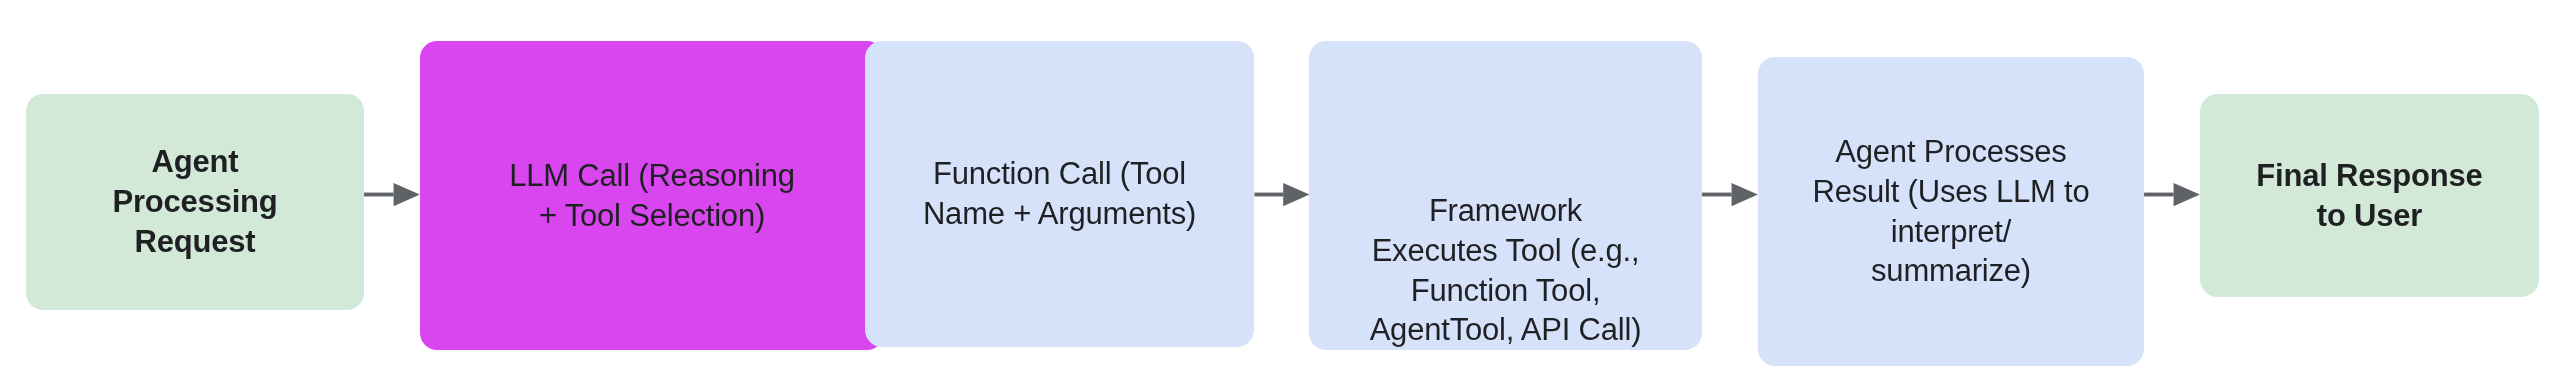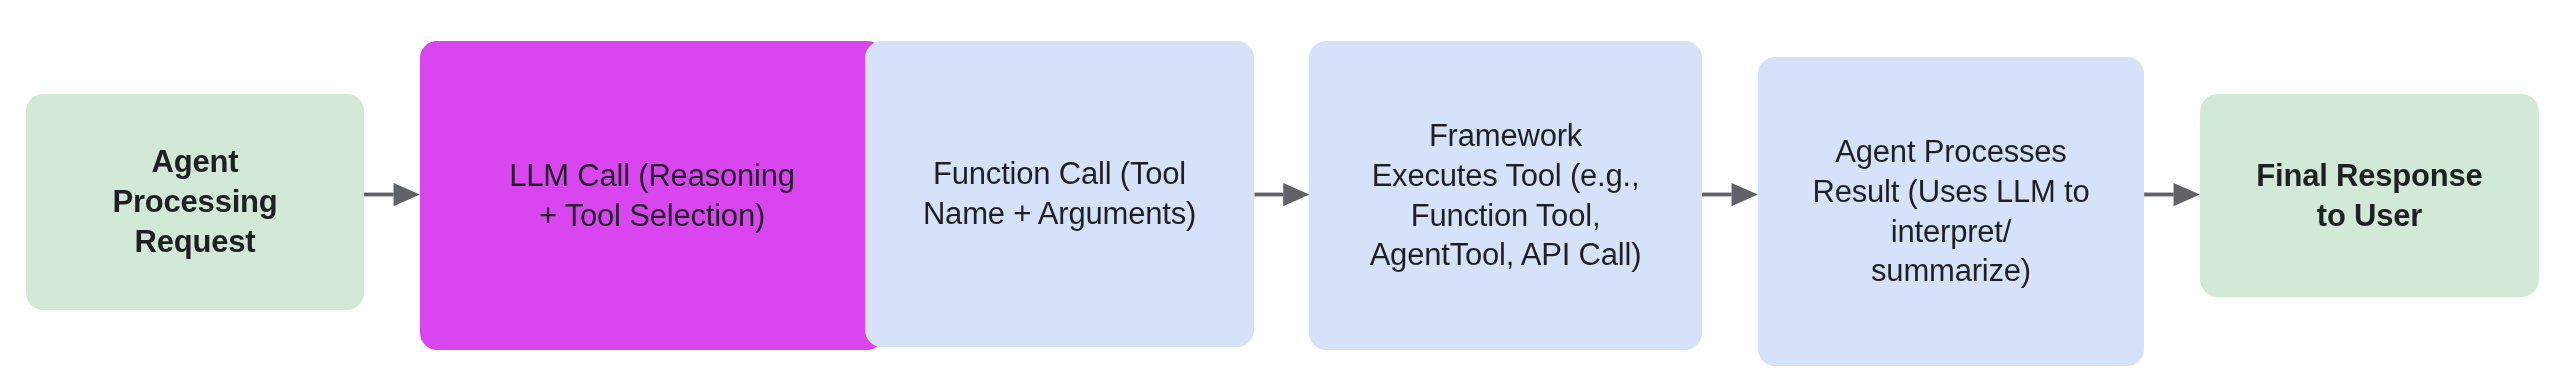--- a/index.html
+++ b/index.html
@@ -101,21 +101,21 @@
 Request</div>
     </div>
     <div class="node process" style="left: 420px; top: 41px; width: 464px; height: 309px; background: #d946ef; justify-content: center;">
       <div class="node-label">LLM Call (Reasoning
 + Tool Selection)</div>
     </div>
     <div class="node process" style="left: 865px; top: 41px; width: 389px; height: 306px; background: rgb(214, 226, 250);">
       <div class="node-label">Function Call (Tool
 Name + Arguments)</div>
     </div>
-    <div class="node process" style="left: 1309px; top: 41px; width: 393px; height: 309px; background: rgb(214, 226, 250);">
+    <div class="node process" style="left: 1309px; top: 41px; width: 393px; height: 309px; background: rgb(214, 226, 250); align-items: flex-end;">
       <div class="node-label">Framework
 Executes Tool (e.g.,
 Function Tool,
 AgentTool, API Call)</div>
     </div>
     <div class="node process" style="left: 1758px; top: 57px; width: 386px; height: 309px; background: rgb(214, 226, 250);">
       <div class="node-label">Agent Processes
 Result (Uses LLM to
 interpret/
 summarize)</div>

